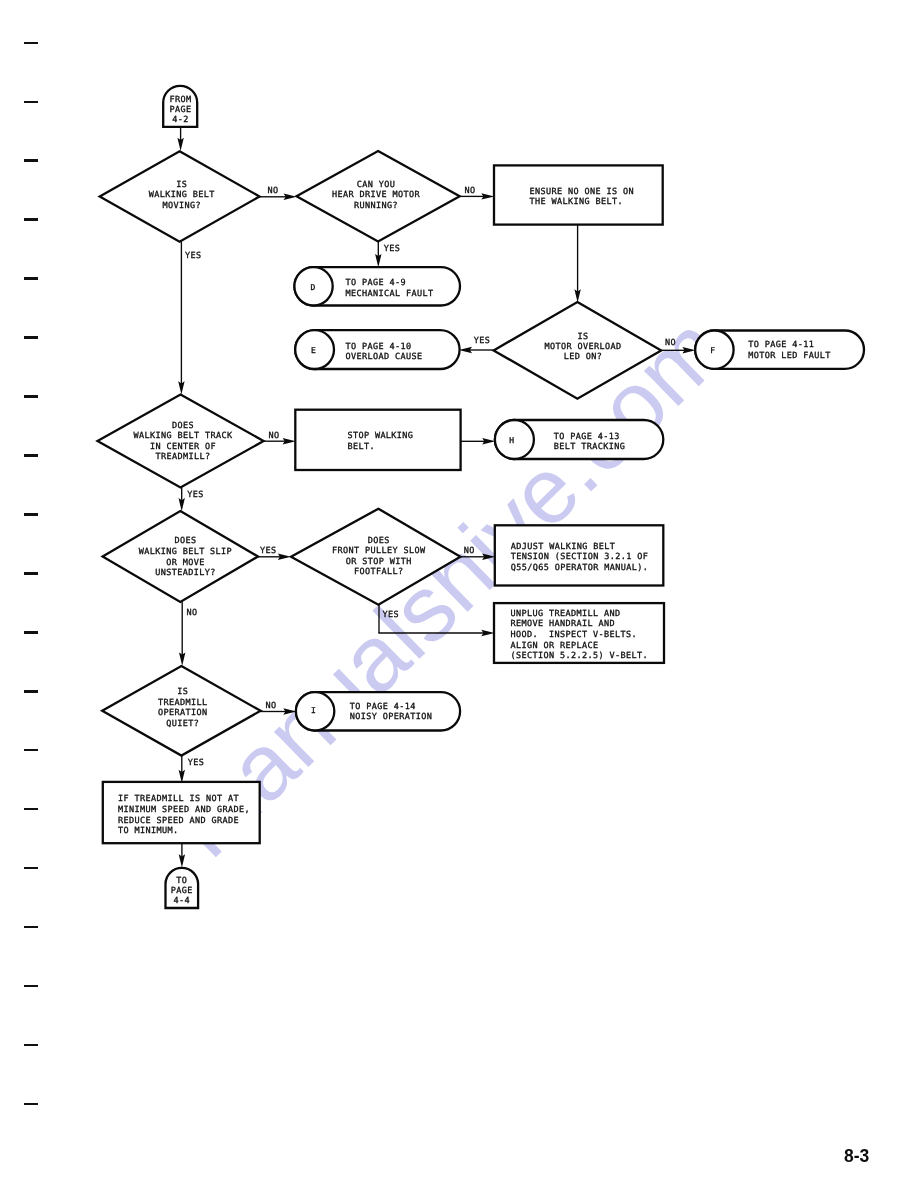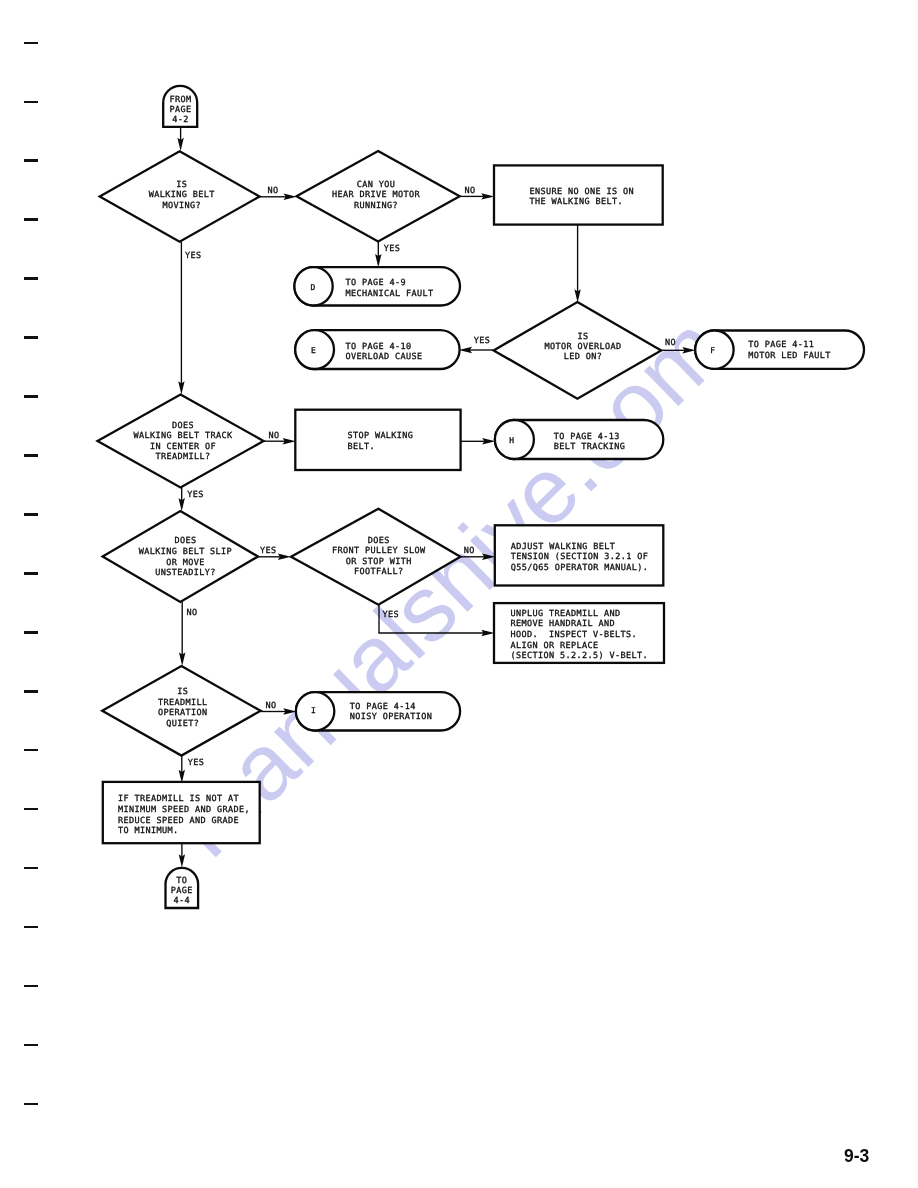--- a/index.html
+++ b/index.html
@@ -170,14 +170,14 @@
     <line x1="260.5" y1="711.5" x2="290" y2="711.5" class="ln"></line>
     <path d="M 296.5 711.5 L 283.3 708.3 L 285.412 711.5 L 283.3 714.7 Z" class="ah"></path>
     <text class="ft lbl" x="265.5" y="708" text-anchor="start">NO</text>
     <line x1="181.8" y1="754.7" x2="181.8" y2="777" class="ln"></line>
     <path d="M 181.8 783 L 178.60000000000002 769.8 L 181.8 771.912 L 185.0 769.8 Z" class="ah"></path>
     <text class="ft lbl" x="187.7" y="764.9" text-anchor="start">YES</text>
     <line x1="181.9" y1="843.2" x2="181.9" y2="860" class="ln"></line>
     <path d="M 181.9 867.5 L 178.70000000000002 854.3 L 181.9 856.412 L 185.1 854.3 Z" class="ah"></path>
 
   </svg>
-  <div id="pagenum">9-3</div>
+  <div id="pagenum">8-3</div>
 </div>
 
 </body></html>

